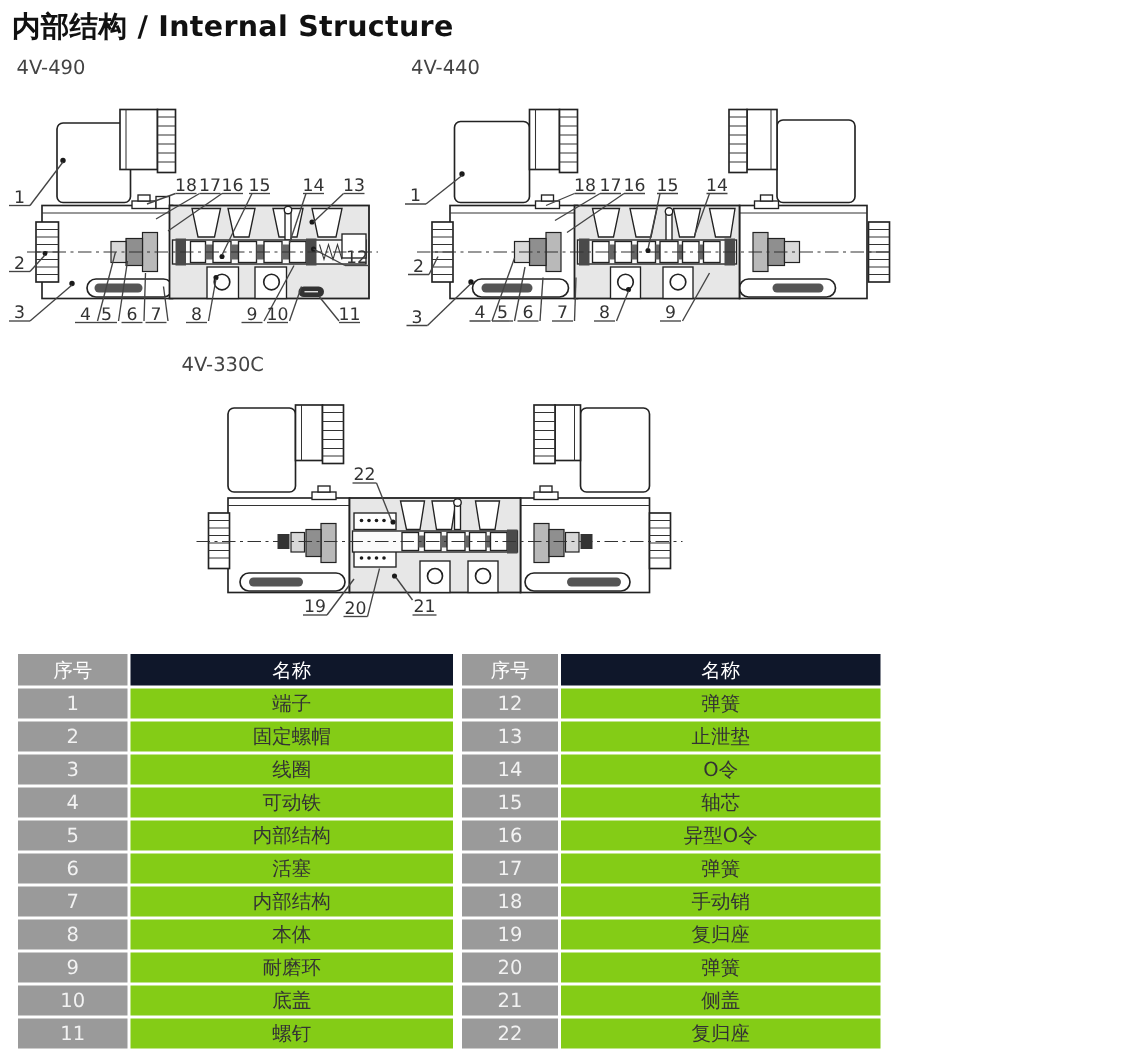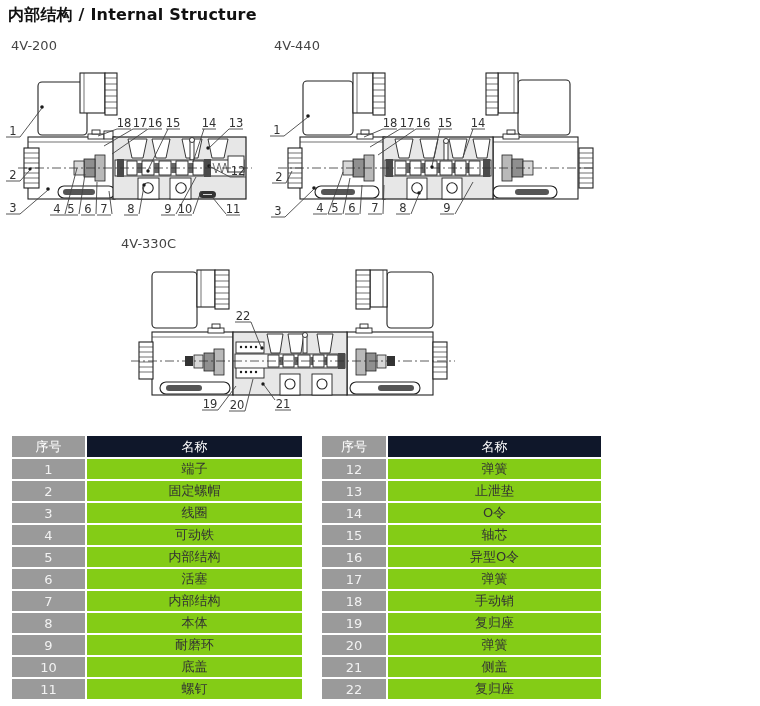--- a/index.html
+++ b/index.html
@@ -1,53 +1,53 @@
 <!DOCTYPE html>
 <html><head>
 <meta charset="utf-8">
 <style>
   html,body{margin:0;padding:0;background:#fff;}
   .page{position:relative;width:760px;height:706px;background:#fff;overflow:hidden;
         font-family:"DejaVu Sans","Liberation Sans",sans-serif;}
-  .title{position:absolute;left:8px;top:5px;font-size:16px;font-weight:bold;color:#111;margin:0;letter-spacing:.2px;}
+  .title{position:absolute;left:8px;top:5px;font-size:19px;font-weight:bold;color:#111;margin:0;letter-spacing:.2px;}
   .diag-label{position:absolute;font-size:13px;color:#444;}
   svg.diag{position:absolute;}
 
   
   .oln{fill:#fff;stroke:#222;stroke-width:1.1;}
   .gbody{fill:#E7E7E7;stroke:#222;stroke-width:1.2;}
   .cut{fill:#fff;stroke:#222;stroke-width:0.9;}
   .thin{stroke:#333;stroke-width:0.7;fill:none;}
   .dashdot{stroke:#333;stroke-width:0.8;stroke-dasharray:9 3 2 3;fill:none;}
   .ldr{stroke:#444;stroke-width:0.9;fill:none;}
   .ul{stroke:#444;stroke-width:0.9;}
   .dot{fill:#1a1a1a;}
   .cnum{font-size:11.5px;fill:#333;}
   .seal-d{fill:#666;}
   .end-d{fill:#4a4a4a;}
 
   
-  .tables{position:absolute;left:10px;top:434px;display:flex;gap:16px;}
+  .tables{position:absolute;left:10px;top:434px;display:flex;gap:2px;}
   table.ptable{border-collapse:separate;border-spacing:2px;}
   .ptable th,.ptable td{text-align:center;vertical-align:middle;padding:0;font-weight:normal;}
   .ptable th{height:21px;font-size:13px;}
   .ptable td{height:20px;font-size:13px;}
   .th-no{background:#9A9A9A;color:#fff;}
   .th-name{background:#0f172a;color:#fff;}
   .td-no{background:#9A9A9A;color:#F2F2F2;}
   .td-name{background:#84cc16;color:#333;}
 </style>
 </head>
 <body>
 
 <div class="page">
 
   <h1 class="title">内部结构 / Internal Structure</h1>
 
-  <div class="diag-label" style="left:11px;top:38px">4V-200</div>
+  <div class="diag-label" style="left:11px;top:38px">4V-490</div>
   <div class="diag-label" style="left:274px;top:38px">4V-440</div>
   <div class="diag-label" style="left:121px;top:236px">4V-330C</div>
 
   <svg class="diag" style="left:0;top:60px" width="260" height="170" viewBox="0 0 260 170">
     <g>
       <rect x="38" y="22" width="49" height="53" rx="4" class="oln"></rect>
       <rect x="80" y="13" width="25" height="40" class="oln"></rect>
       <line x1="84" y1="13" x2="84" y2="53" class="thin"></line>
       <rect x="105" y="13" width="12" height="42" class="oln"></rect>
       <path class="thin" d="M105,18 h12 M105,24 h12 M105,30 h12 M105,36 h12 M105,42 h12 M105,48 h12"></path>

